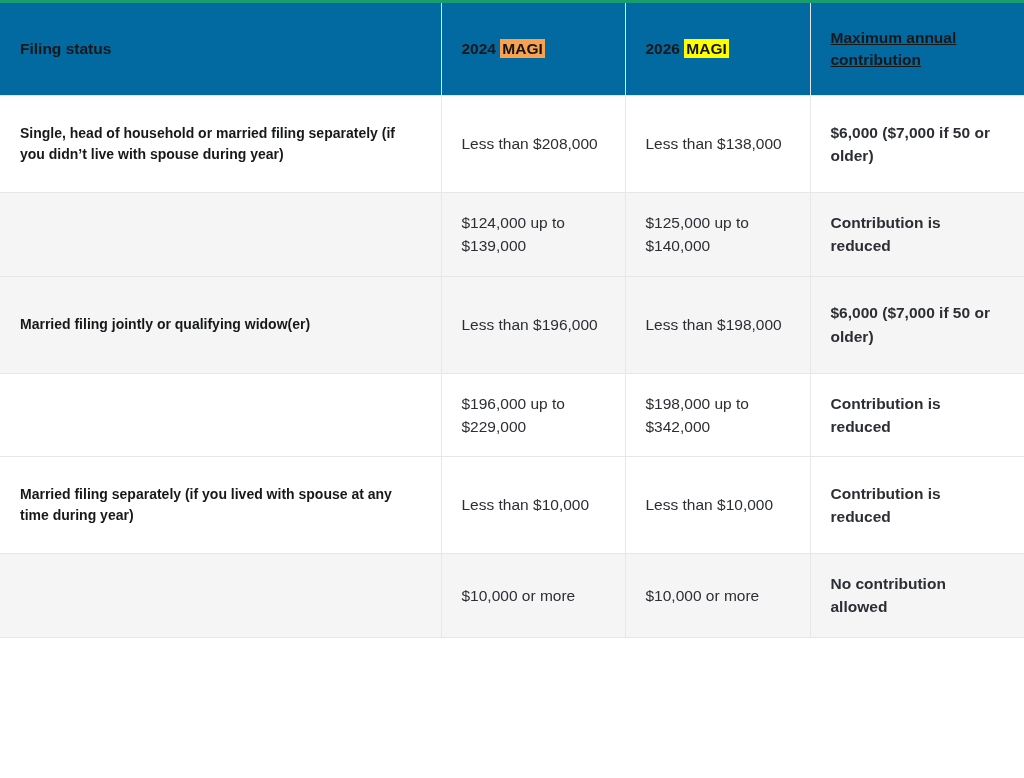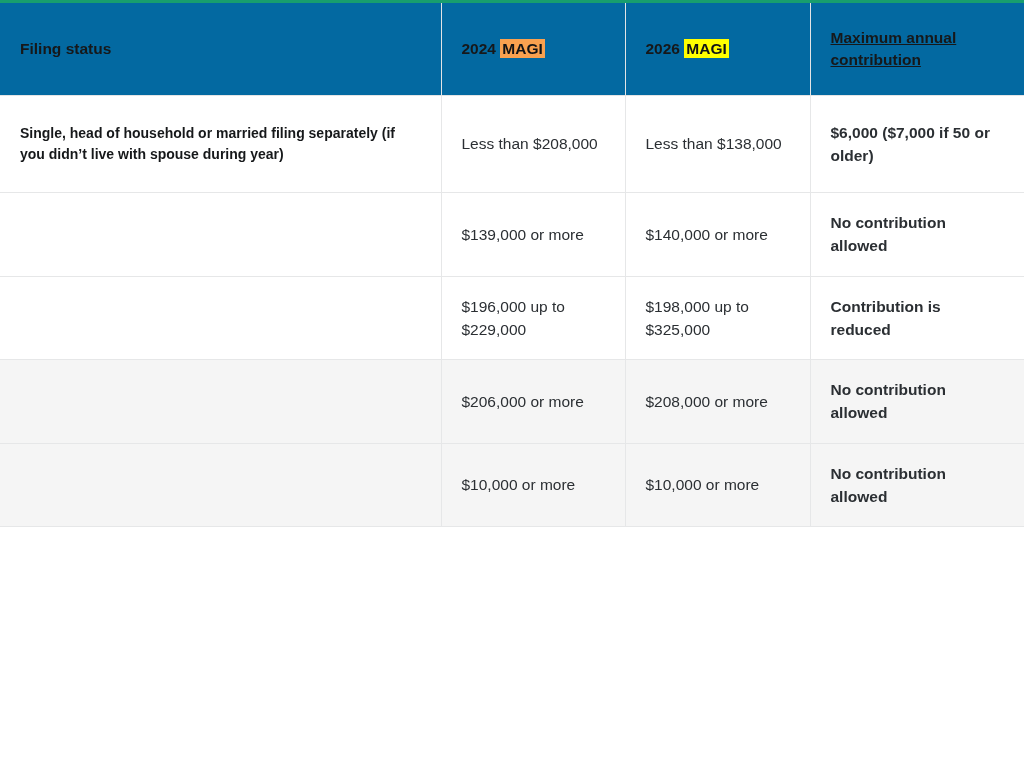--- a/index.html
+++ b/index.html
@@ -113,37 +113,43 @@
         </th>
       </tr>
     </thead>
     <tbody>
         <tr class="row-white h-tall">
           <td class="status-cell">Single, head of household or married filing separately (if you didn’t live with spouse during year)</td>
           <td>Less than $208,000</td>
           <td>Less than $138,000</td>
           <td>$6,000 ($7,000 if 50 or older)</td>
         </tr>
-        <tr class="row-white h-mid">
+        <tr class="row-grey h-mid">
           <td class="status-cell"></td>
-          <td>$139,000 or more</td>
-          <td>$140,000 or more</td>
-          <td>No contribution allowed</td>
+          <td>$124,000 up to $139,000</td>
+          <td>$125,000 up to $140,000</td>
+          <td>Contribution is reduced</td>
+        </tr>
+        <tr class="row-grey h-tall">
+          <td class="status-cell">Married filing jointly or qualifying widow(er)</td>
+          <td>Less than $196,000</td>
+          <td>Less than $198,000</td>
+          <td>$6,000 ($7,000 if 50 or older)</td>
         </tr>
         <tr class="row-white h-mid">
           <td class="status-cell"></td>
           <td>$196,000 up to $229,000</td>
-          <td>$198,000 up to $325,000</td>
+          <td>$198,000 up to $342,000</td>
           <td>Contribution is reduced</td>
         </tr>
-        <tr class="row-grey h-mid">
-          <td class="status-cell"></td>
-          <td>$206,000 or more</td>
-          <td>$208,000 or more</td>
-          <td>No contribution allowed</td>
+        <tr class="row-white h-tall">
+          <td class="status-cell">Married filing separately (if you lived with spouse at any time during year)</td>
+          <td>Less than $10,000</td>
+          <td>Less than $10,000</td>
+          <td>Contribution is reduced</td>
         </tr>
         <tr class="row-grey h-mid">
           <td class="status-cell"></td>
           <td>$10,000 or more</td>
           <td>$10,000 or more</td>
           <td>No contribution allowed</td>
         </tr>
       </tbody>
   </table>
 </div>

